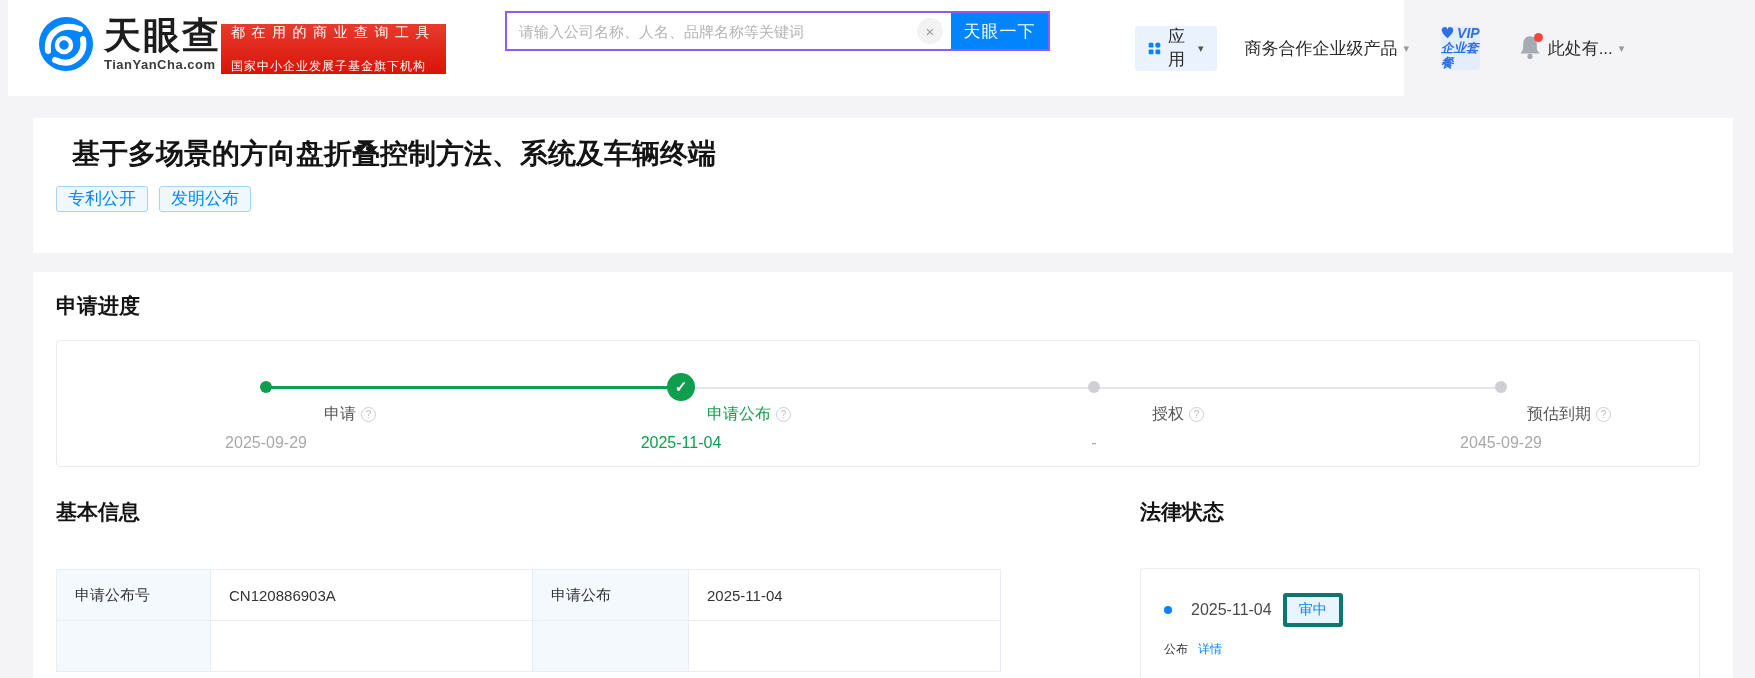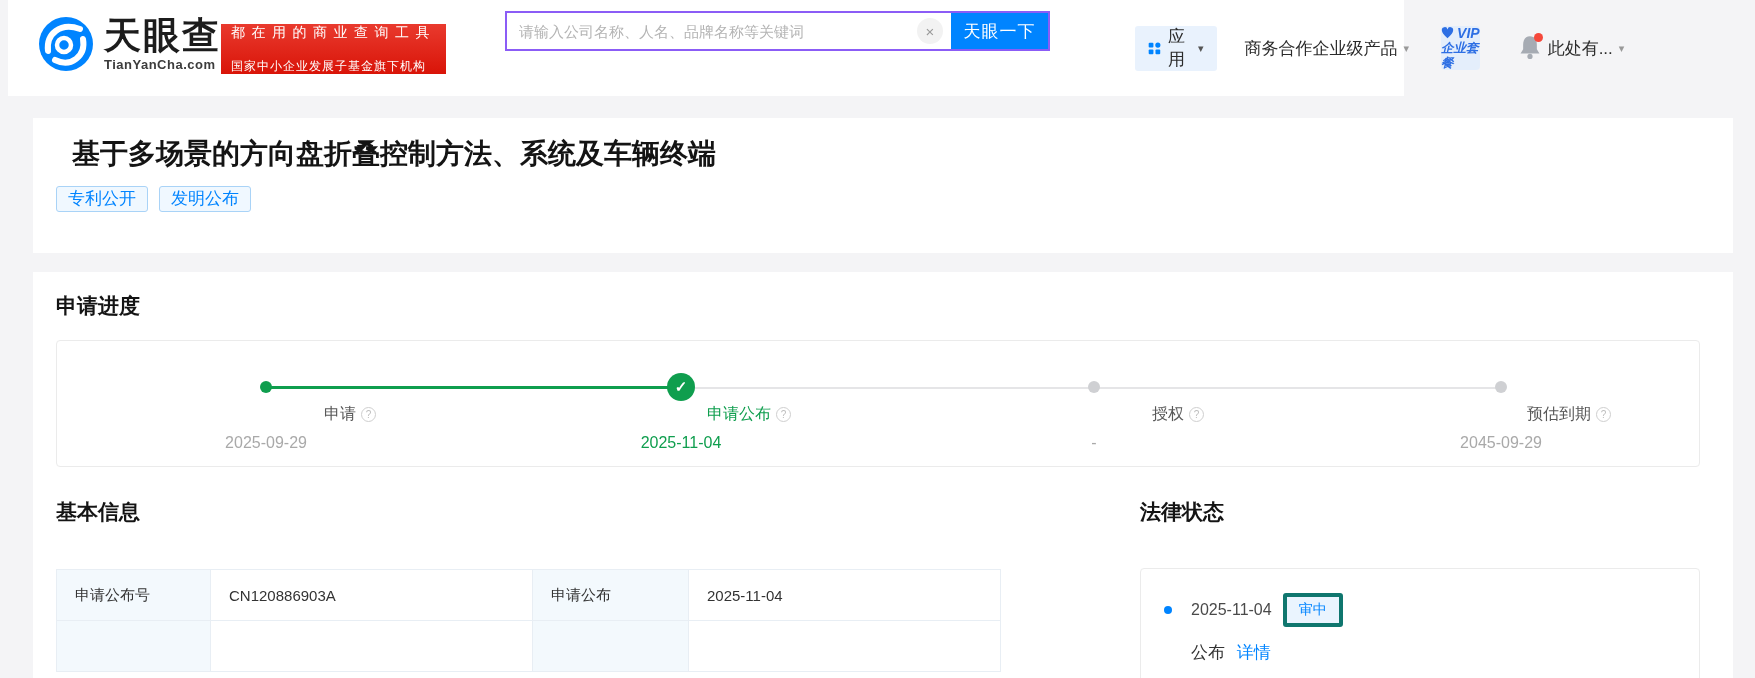--- a/index.html
+++ b/index.html
@@ -82,21 +82,21 @@
   
   .legal-h { left:1107px; top:226px; }
   .basic-h { left:23px; top:226px; }
   .progress-h { left:23px; top:20px; }
   .legal-card { position:absolute; left:1107px; top:296px; width:560px; height:160px; border:1px solid #ebebeb; border-radius:4px; }
   .legal-item { position:absolute; left:23px; top:24px; }
   .legal-line1 { display:flex; align-items:center; gap:11px; }
   .legal-bullet { width:8px; height:8px; border-radius:50%; background:#0084ff; }
   .legal-date { font-size:16px; color:#4a4a4a; margin-left:8px; }
   .status-badge { font-size:14px; color:#0084ff; background:#eaf4fe; border:4px solid #0f766e; border-radius:3px; padding:4px 12px; }
-  .legal-line2 { margin-left:27px; margin-top:14px; font-size:17px; }
+  .legal-line2 { margin-top:14px; font-size:12px;font-family:Liberation Serif, serif; }
   .legal-event { color:#333; }
   .legal-link { color:#0084ff; margin-left:7px; cursor:pointer; }
 </style>
 </head>
 <body>
 
 <div class="header">
 
   <div class="logo">
     <svg width="56" height="56" viewBox="0 0 56 56">

